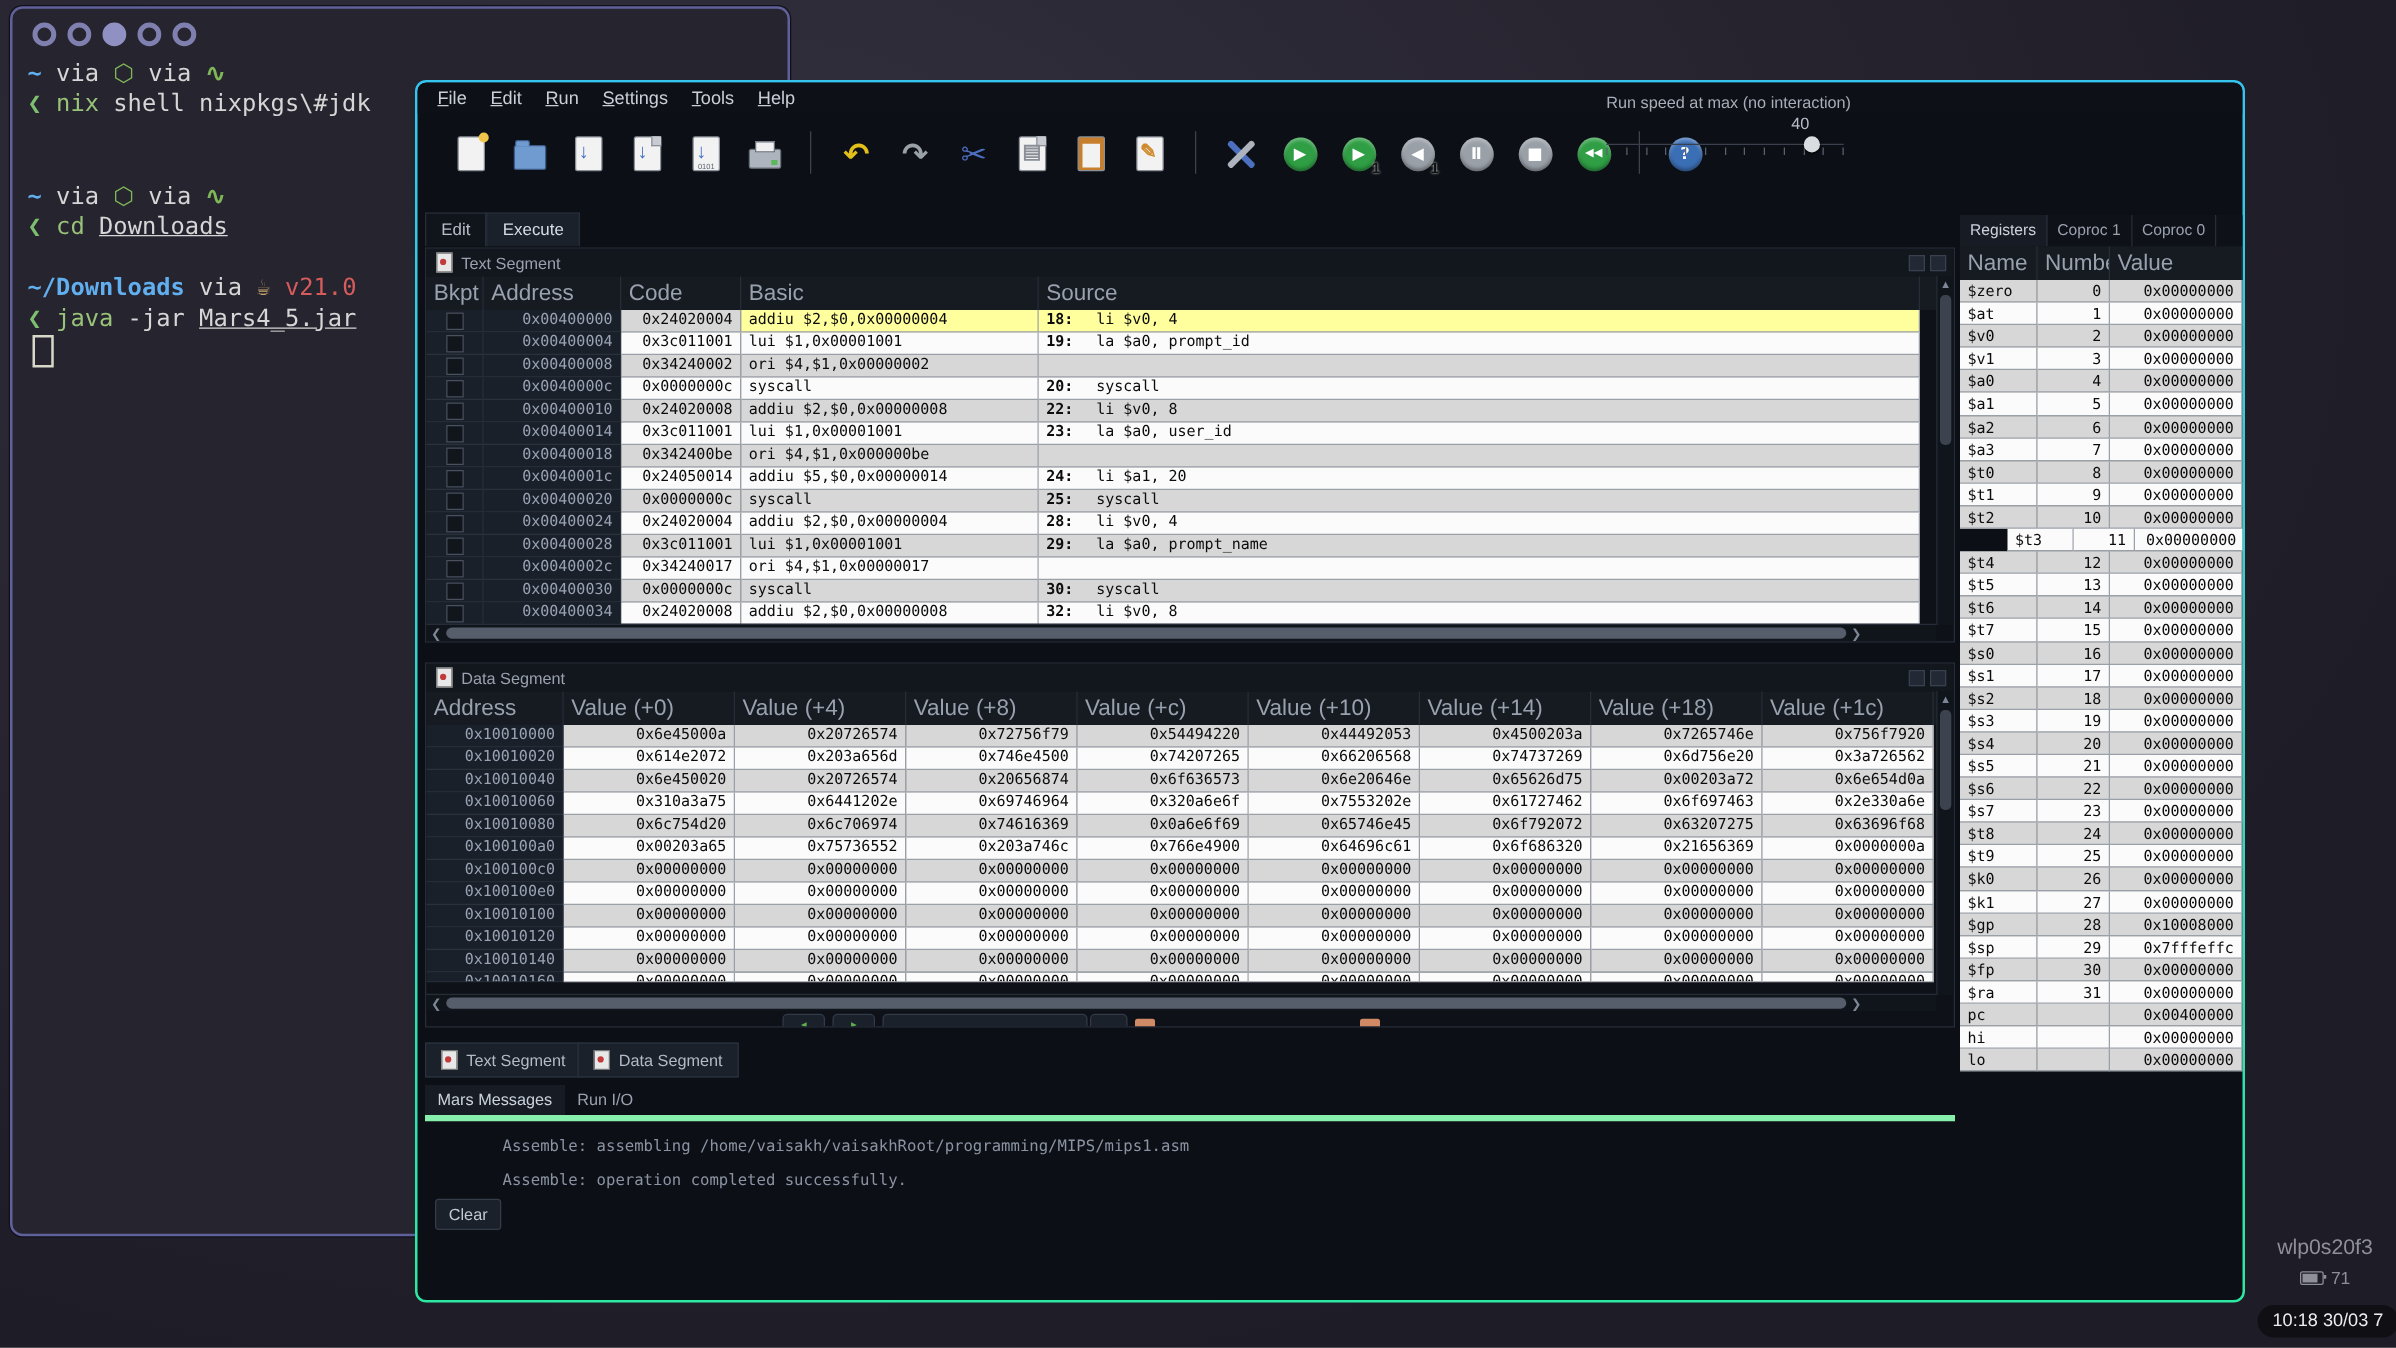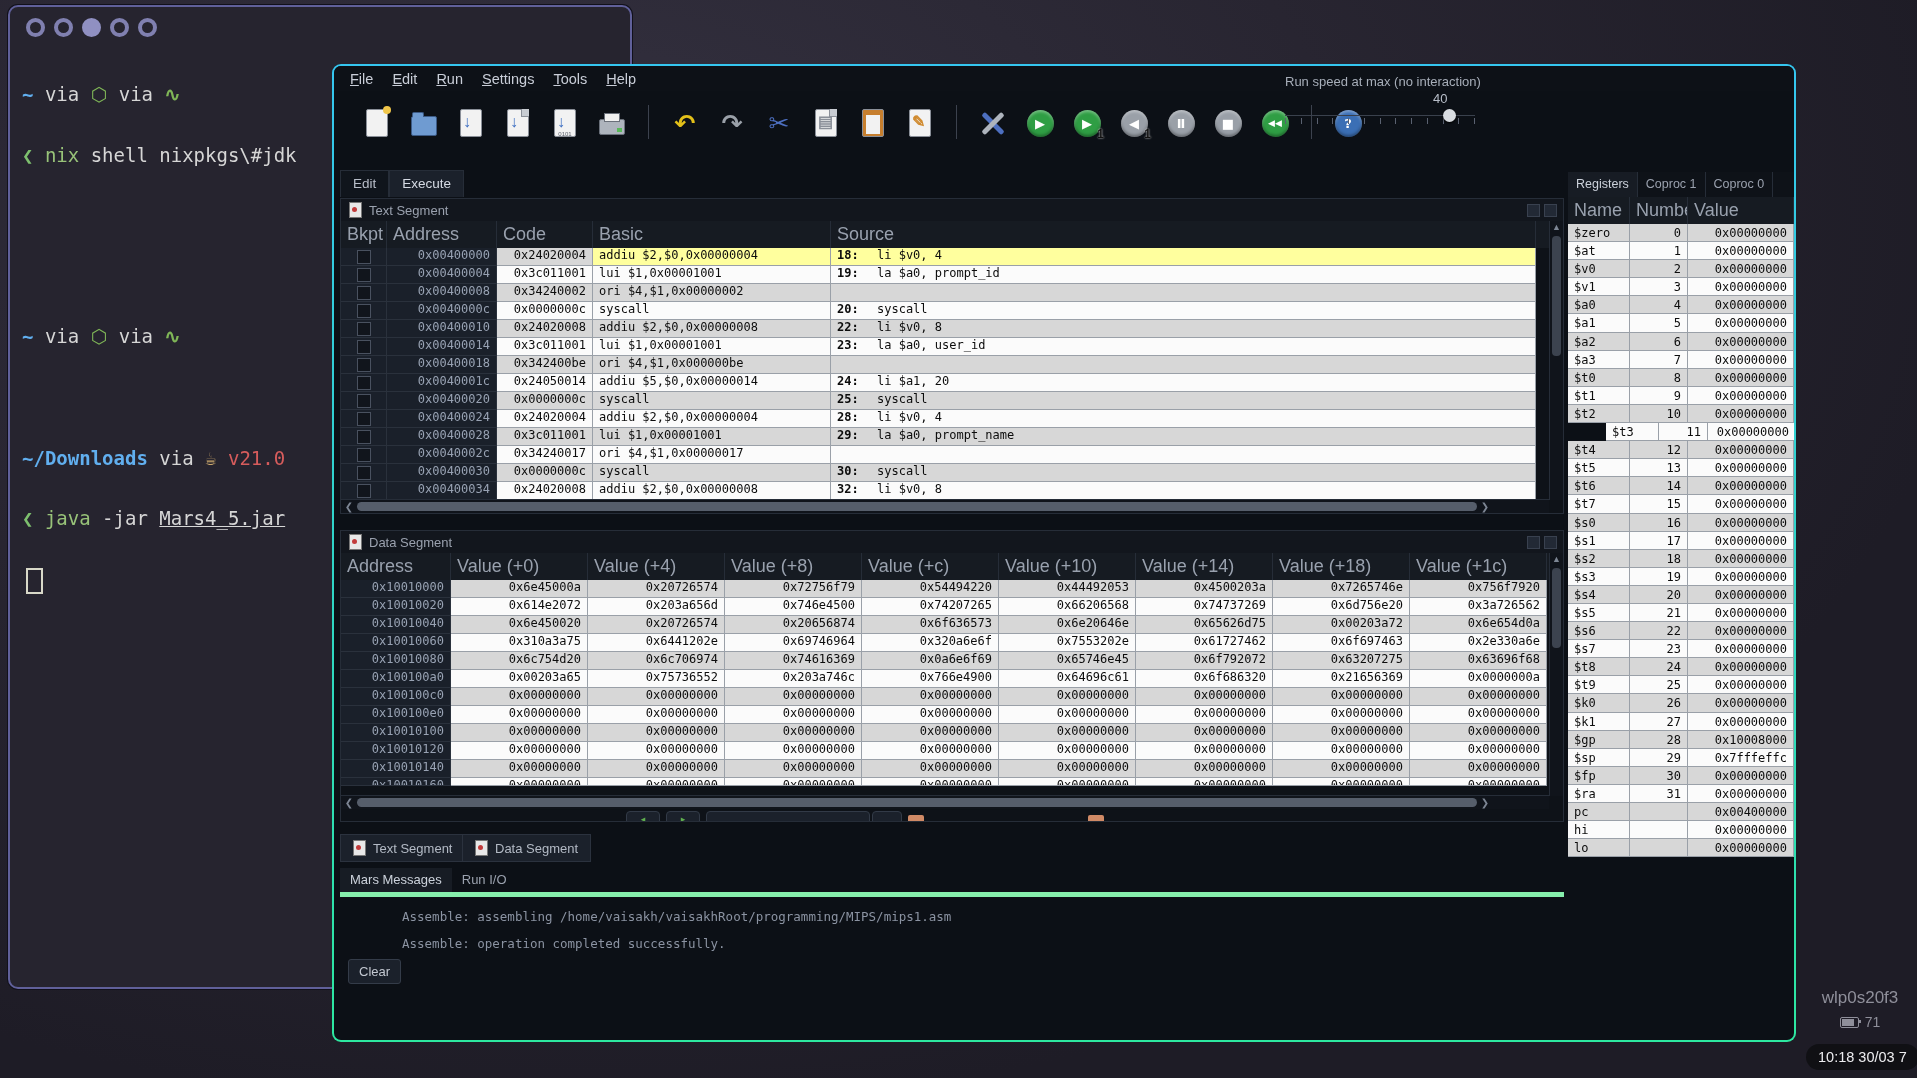--- a/index.html
+++ b/index.html
@@ -11,21 +11,21 @@
   
   #terminal{
     position:absolute;left:8px;top:5px;width:620px;height:980px;
     background:#26242f;border:2px solid #60609a;border-radius:10px;
     box-shadow:0 0 0 1px #11101a;
   }
   #term-dots{display:flex;gap:9px;padding:11px 0 0 16px;}
   .tdot{width:19px;height:19px;border-radius:50%;border:4px solid #8080b0;background:transparent;box-sizing:border-box;}
   .tdot.fill{background:#9090c2;border-color:#9090c2;}
   #term-lines{padding:10px 0 0 12px;font:19px "DejaVu Sans Mono", monospace;color:#d6d6d6;}
-  #term-lines .tl{height:24.6px;white-space:pre;margin-top:36px;}
+  #term-lines .tl{height:24.6px;white-space:pre;}
   .c-fg{color:#d6d6d6;} .c-blue{color:#61afef;font-weight:bold;} .c-cy{color:#61afef;}
   .c-green{color:#98c379;} .c-prompt{color:#7dbf6e;} .c-red{color:#d65c5c;}
   .c-node{color:#7fb657;} .c-em{color:#c9a66b;} .u{text-decoration:underline;} .b{font-weight:bold;}
   #term-cursor{display:inline-block;width:13px;height:22px;border:2px solid #d8d8c8;vertical-align:middle;margin-left:4px;}
   
   #mars-frame{
     position:absolute;left:332px;top:64px;width:1464px;height:978px;border-radius:9px;
     background:linear-gradient(180deg,#35c6f0 0%,#2fd8c0 60%,#2de8a0 100%);
     padding:0;box-sizing:border-box;
   }
@@ -128,20 +128,21 @@
     <span class="tdot fill"></span>
     <span class="tdot"></span>
     <span class="tdot"></span>
   </div>
   <div id="term-lines">
       <div class="tl"><span class="c-cy b">~</span><span class="c-fg"> via </span><span class="c-node">⬡</span><span class="c-fg"> via </span><span class="c-node b">∿</span></div>
       <div class="tl"><span class="c-prompt">❮ </span><span class="c-green">nix</span><span class="c-fg"> shell nixpkgs\#jdk</span></div>
       <div class="tl"></div>
       <div class="tl"></div>
       <div class="tl"><span class="c-cy b">~</span><span class="c-fg"> via </span><span class="c-node">⬡</span><span class="c-fg"> via </span><span class="c-node b">∿</span></div>
+      <div class="tl"><span class="c-prompt">❮ </span><span class="c-green">cd</span><span class="c-fg"> </span><span class="c-fg u">Downloads</span></div>
       <div class="tl"></div>
       <div class="tl"><span class="c-blue">~/Downloads</span><span class="c-fg"> via </span><span class="c-em">☕</span><span class="c-fg"> </span><span class="c-red">v21.0</span></div>
       <div class="tl"><span class="c-prompt">❮ </span><span class="c-green">java</span><span class="c-fg"> -jar </span><span class="c-fg u">Mars4_5.jar</span></div>
       <div class="tl"><span id="term-cursor"></span></div>
     </div>
 </div>
 
 <div id="mars-frame">
  <div id="mars">
 

